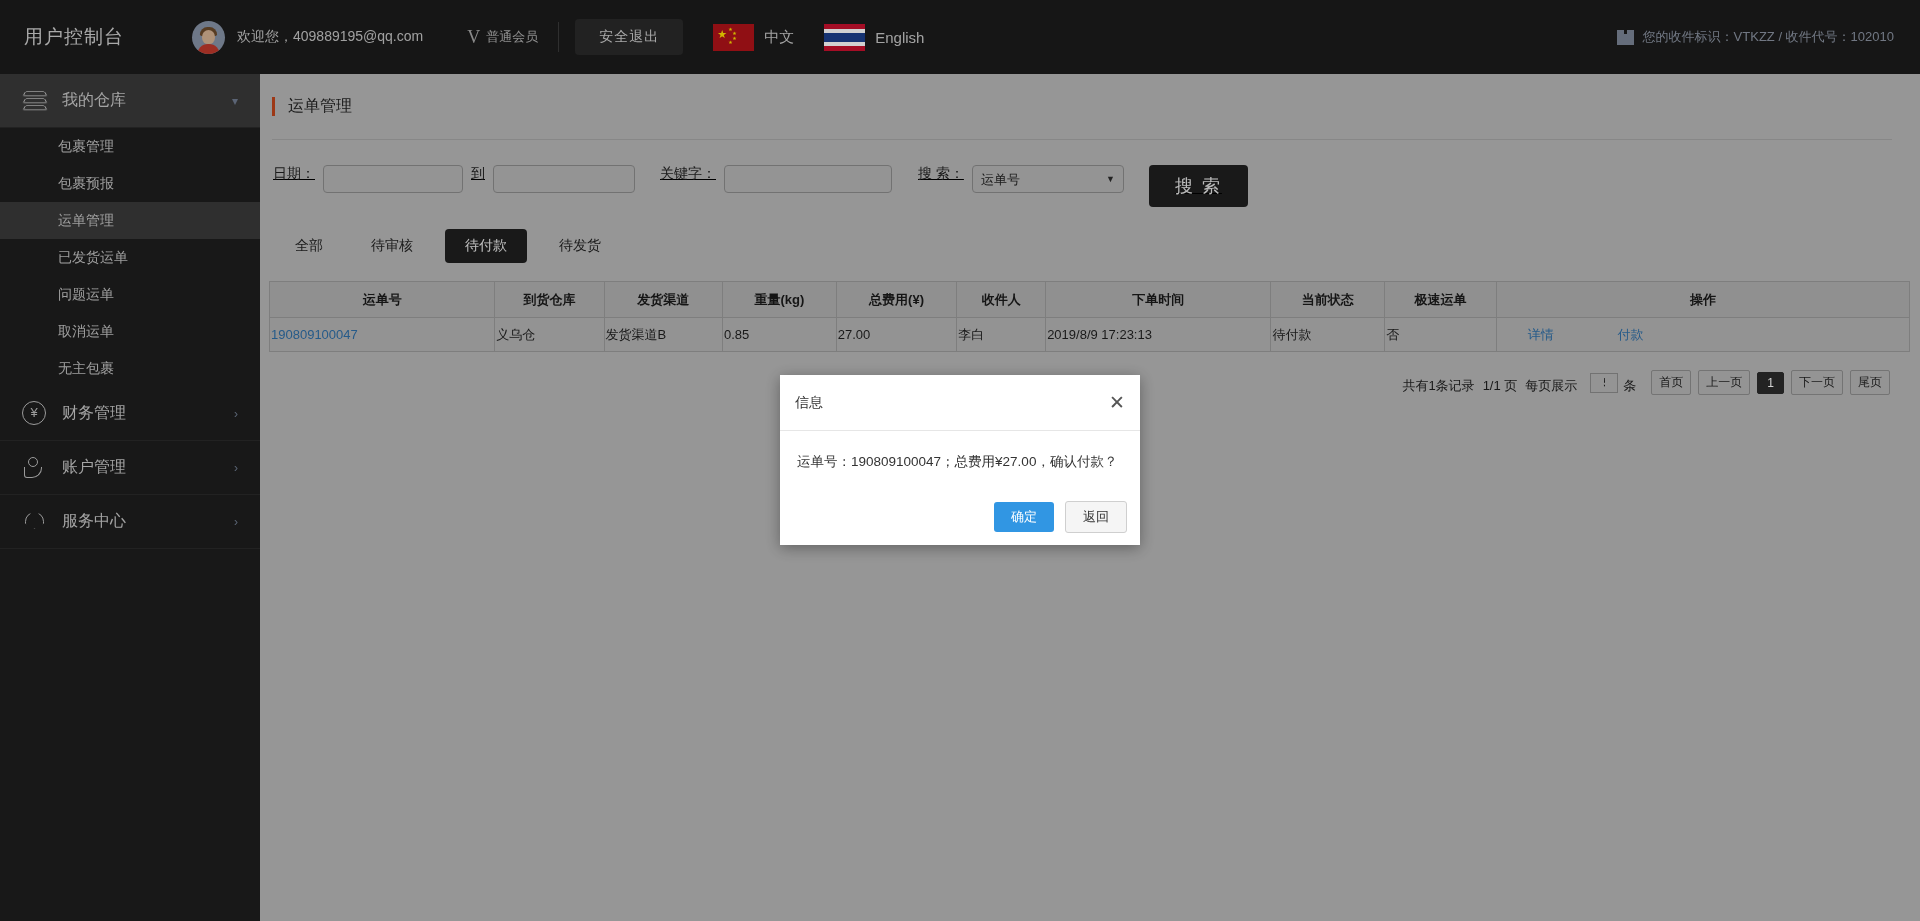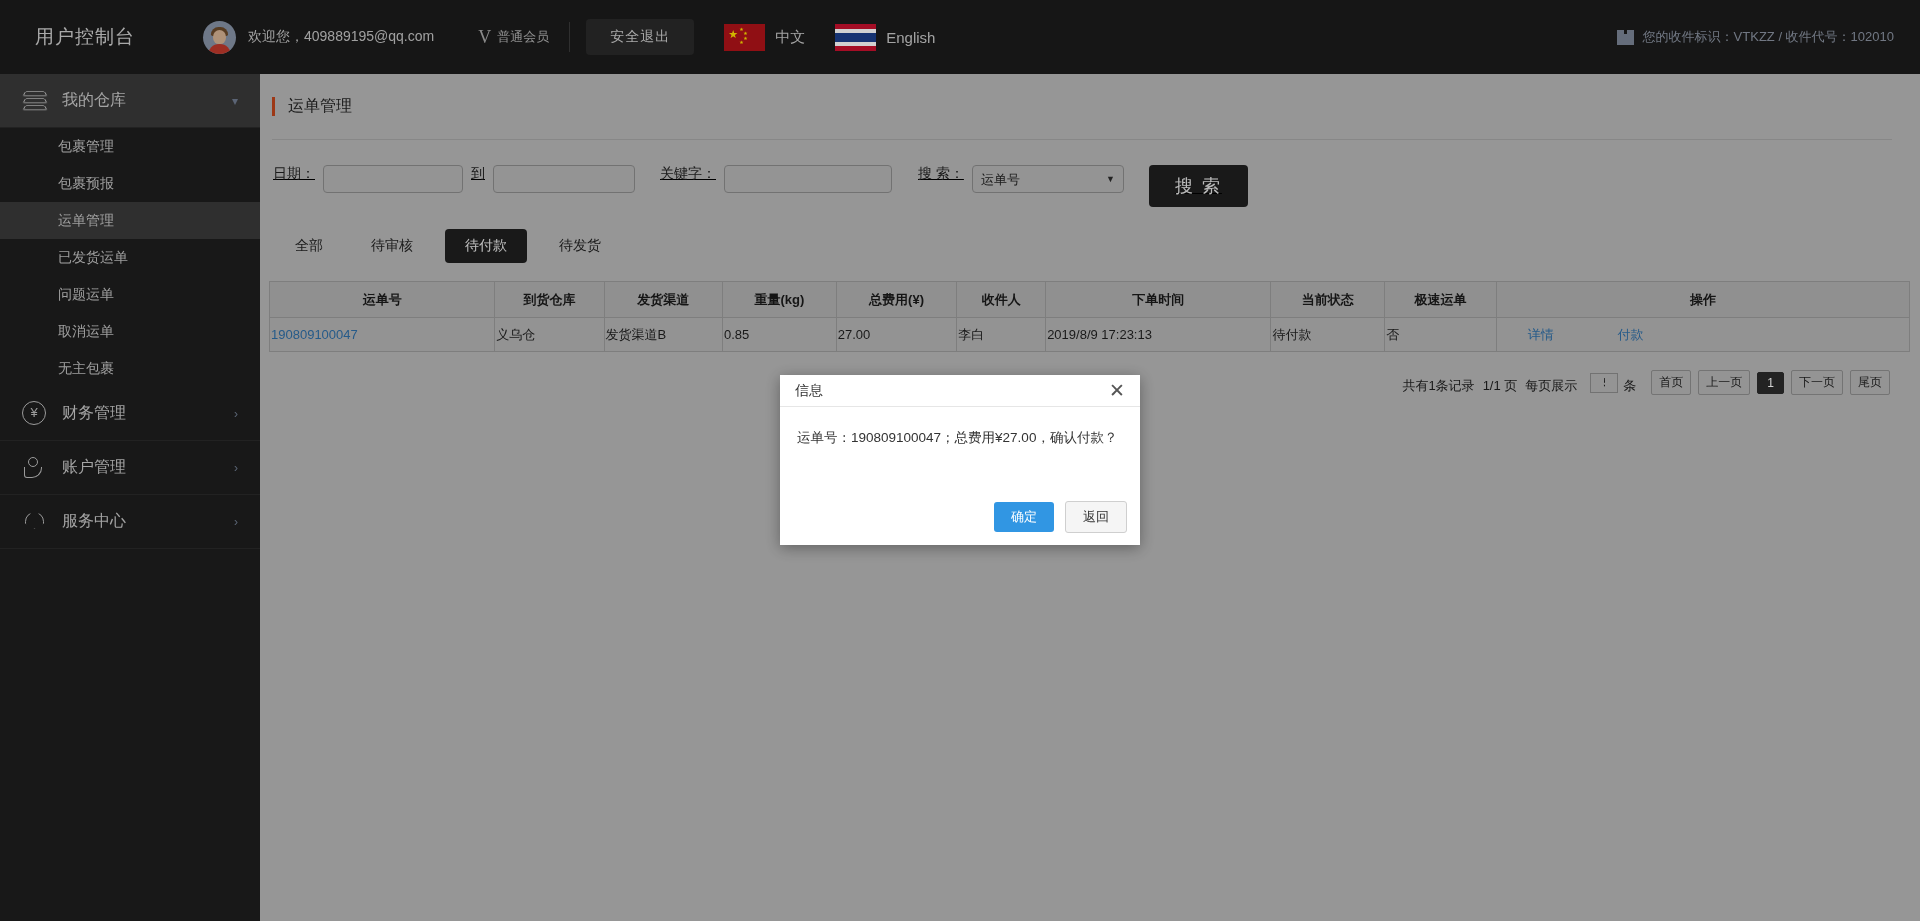--- a/index.html
+++ b/index.html
@@ -38,21 +38,21 @@
   }
   #logo-text {
     color: #cfcfcf; font-size: 27px; font-weight: bold;
     letter-spacing: -0.5px; margin-left: 9px;
   }
   #logo-sub {
     color: #cfcfcf; font-size: 11px; margin-left: 4px; align-self: flex-end;
     padding-bottom: 4px; letter-spacing: 1px;
   }
   #console-title {
-    color: #cfcfcf; font-size: 19px; margin-left: 35px; letter-spacing: 1px;
+    color: #cfcfcf; font-size: 19px; margin-left: 24px; letter-spacing: 1px;
   }
   #avatar {
     width: 33px; height: 33px; border-radius: 50%;
     background: #8793a6; margin-left: 68px; position: relative; overflow: hidden;
     flex: 0 0 auto;
   }
   #avatar .face { position:absolute; left:10px; top:9px; width:13px; height:14px; border-radius:50% 50% 45% 45%; background:#d6b293; }
   #avatar .hair { position:absolute; left:8px; top:6px; width:17px; height:9px; border-radius:9px 9px 2px 2px; background:#6b4a2a; }
   #avatar .body { position:absolute; left:5px; top:23px; width:23px; height:13px; border-radius:11px 11px 0 0; background:#c0392b; }
   #welcome { color: #c4c4c4; font-size: 14px; margin-left: 12px; white-space: nowrap; }
@@ -183,21 +183,21 @@
   
   #overlay {
     position:absolute; top:0; left:0; width:1920px; height:921px;
     background: rgba(0,0,0,0.18);
   }
   #modal {
     position:absolute; left:780px; top:375px; width:360px; height:170px;
     background:#ffffff; box-shadow: 0 3px 14px rgba(0,0,0,0.35);
   }
   #modal-head {
-    height:32px; border-bottom:1px solid #e6e6e6;
+    height:56px; border-bottom:1px solid #e6e6e6;
     display:flex; align-items:center; padding: 0 15px;
   }
   #modal-title { font-size:14px; color:#333; }
   #modal-close { margin-left:auto; font-size:19px; color:#555; cursor:pointer; line-height:1; }
   #modal-body {
     padding: 21px 17px 0 17px; font-size:13.5px; color:#333; line-height:1.55;
   }
   #modal-foot {
     position:absolute; bottom:12px; right:13px; display:flex; align-items:center;
   }

